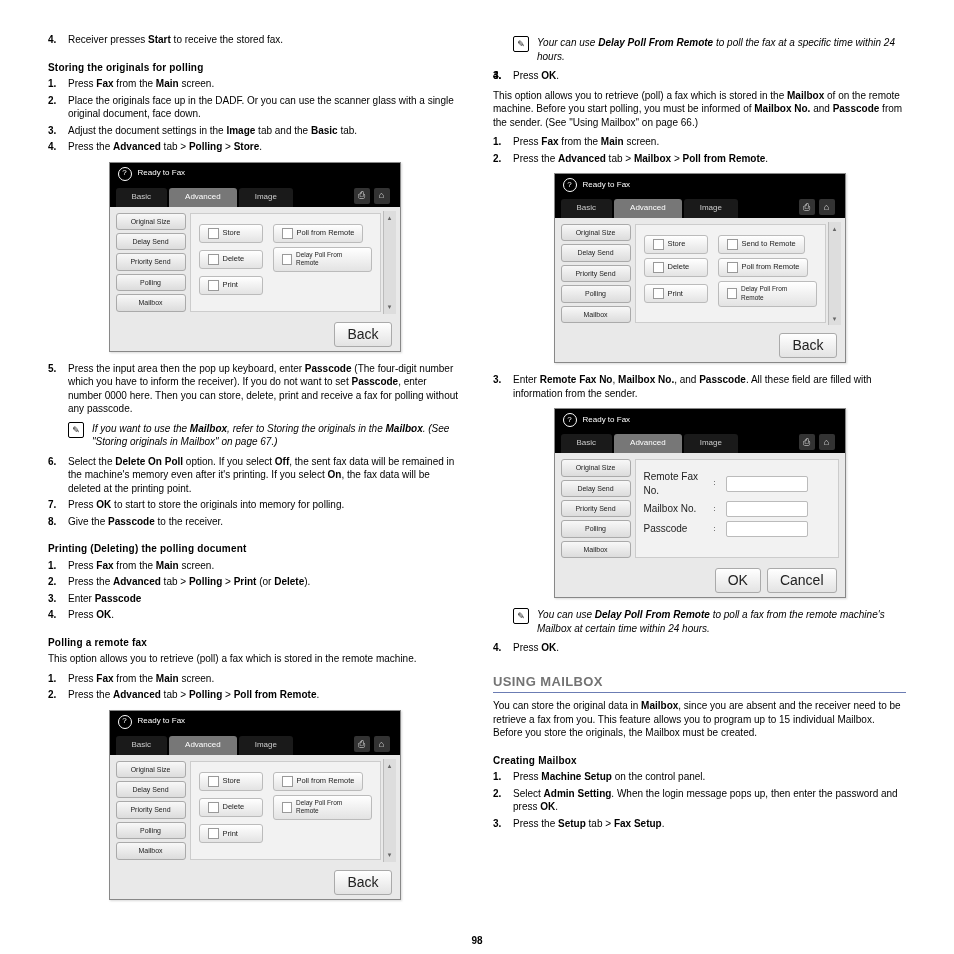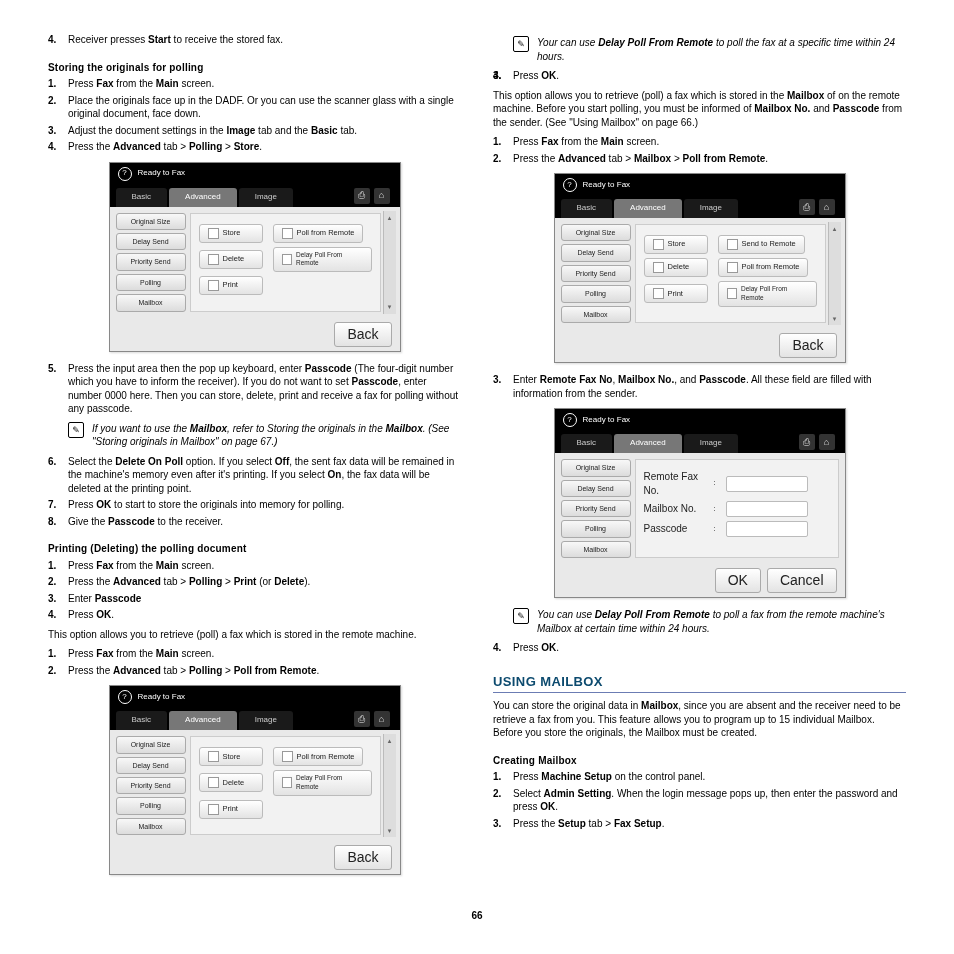--- a/index.html
+++ b/index.html
@@ -19,21 +19,21 @@
     flex: 1;
     min-width: 0;
   }
   h2.section {
     font-size: 10px;
     font-weight: bold;
     margin: 14px 0 3px 0;
     letter-spacing: 0.2px;
   }
   h2.major {
-    color: #0c4a6e;
+    color: #737373;
     font-size: 13px;
     font-weight: bold;
     border-bottom: 1px solid #6b7cb3;
     padding-bottom: 2px;
     margin: 18px 0 6px 0;
     letter-spacing: 0.4px;
   }
   p.bodytext {
     margin: 3px 0 6px 0;
   }
@@ -245,20 +245,21 @@
     </ol>
 
     <h2 class="section">Printing (Deleting) the polling document</h2>
     <ol class="numlist">
       <li><span class="num">1.</span><span>Press <b>Fax</b> from the <b>Main</b> screen.</span></li>
       <li><span class="num">2.</span><span>Press the <b>Advanced</b> tab &gt; <b>Polling</b> &gt; <b>Print</b> (or <b>Delete</b>).</span></li>
       <li><span class="num">3.</span><span>Enter <b>Passcode</b></span></li>
       <li><span class="num">4.</span><span>Press <b>OK</b>.</span></li>
     </ol>
 
+    <h2 class="section">Polling a remote fax</h2>
     <p class="bodytext">This option allows you to retrieve (poll) a fax which is stored in the remote machine.</p>
     <ol class="numlist">
       <li><span class="num">1.</span><span>Press <b>Fax</b> from the <b>Main</b> screen.</span></li>
       <li><span class="num">2.</span><span>Press the <b>Advanced</b> tab &gt; <b>Polling</b> &gt; <b>Poll from Remote</b>.</span></li>
     </ol>
 
     <div class="screenshot">
       <div class="ss-titlebar">
           <span class="q">?</span>
           <span>Ready to Fax</span>
@@ -465,13 +466,13 @@
     <h2 class="section">Creating Mailbox</h2>
     <ol class="numlist">
       <li><span class="num">1.</span><span>Press <b>Machine Setup</b> on the control panel.</span></li>
       <li><span class="num">2.</span><span>Select <b>Admin Setting</b>. When the login message pops up, then enter the password and press <b>OK</b>.</span></li>
       <li><span class="num">3.</span><span>Press the <b>Setup</b> tab &gt; <b>Fax Setup</b>.</span></li>
     </ol>
 
   </div>
 </div>
 
-<div class="page-num">66</div>
+<div class="page-num">98</div>
 
 </body></html>

